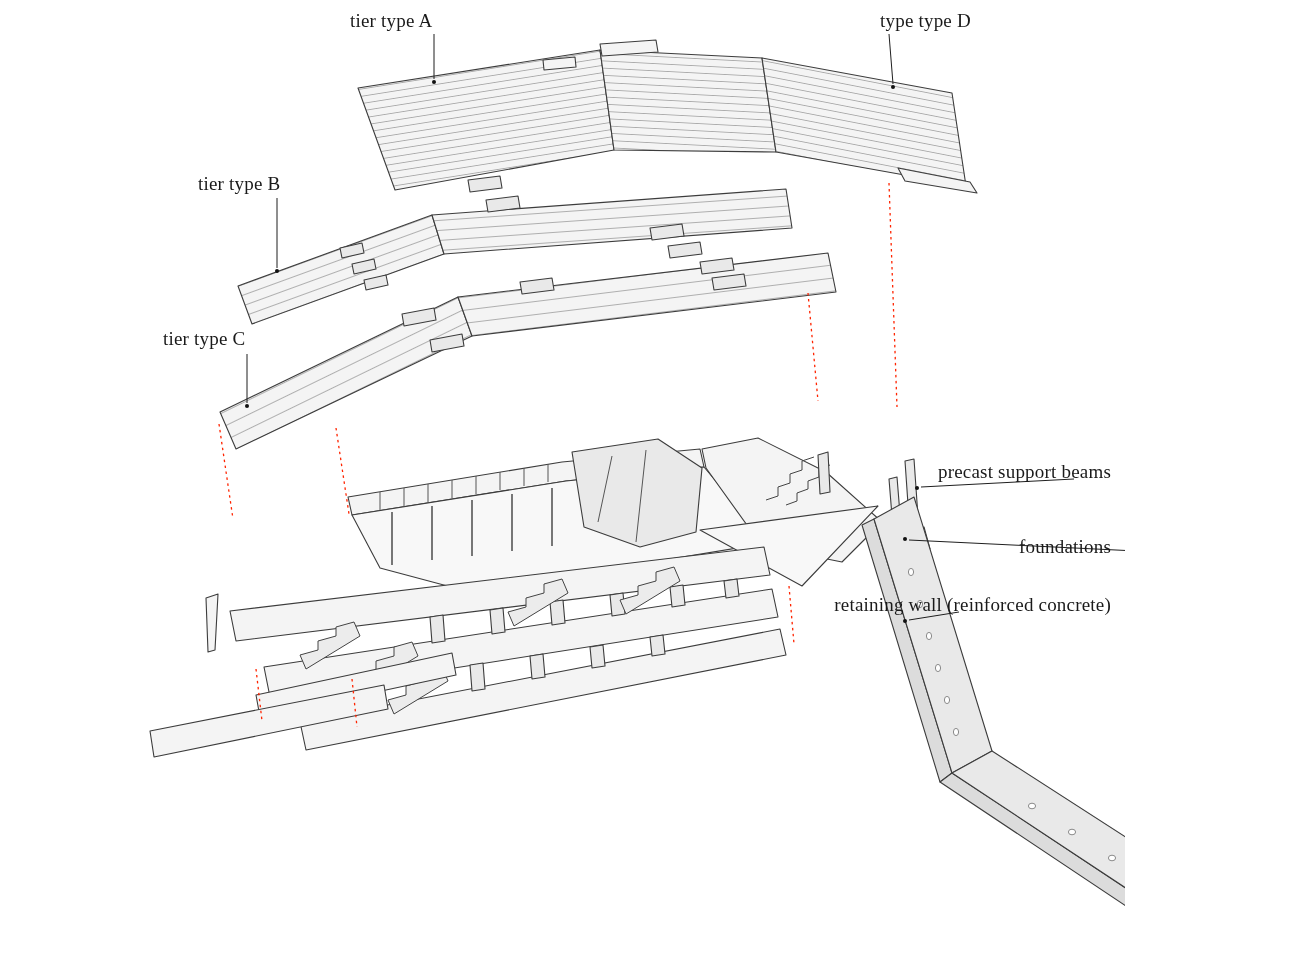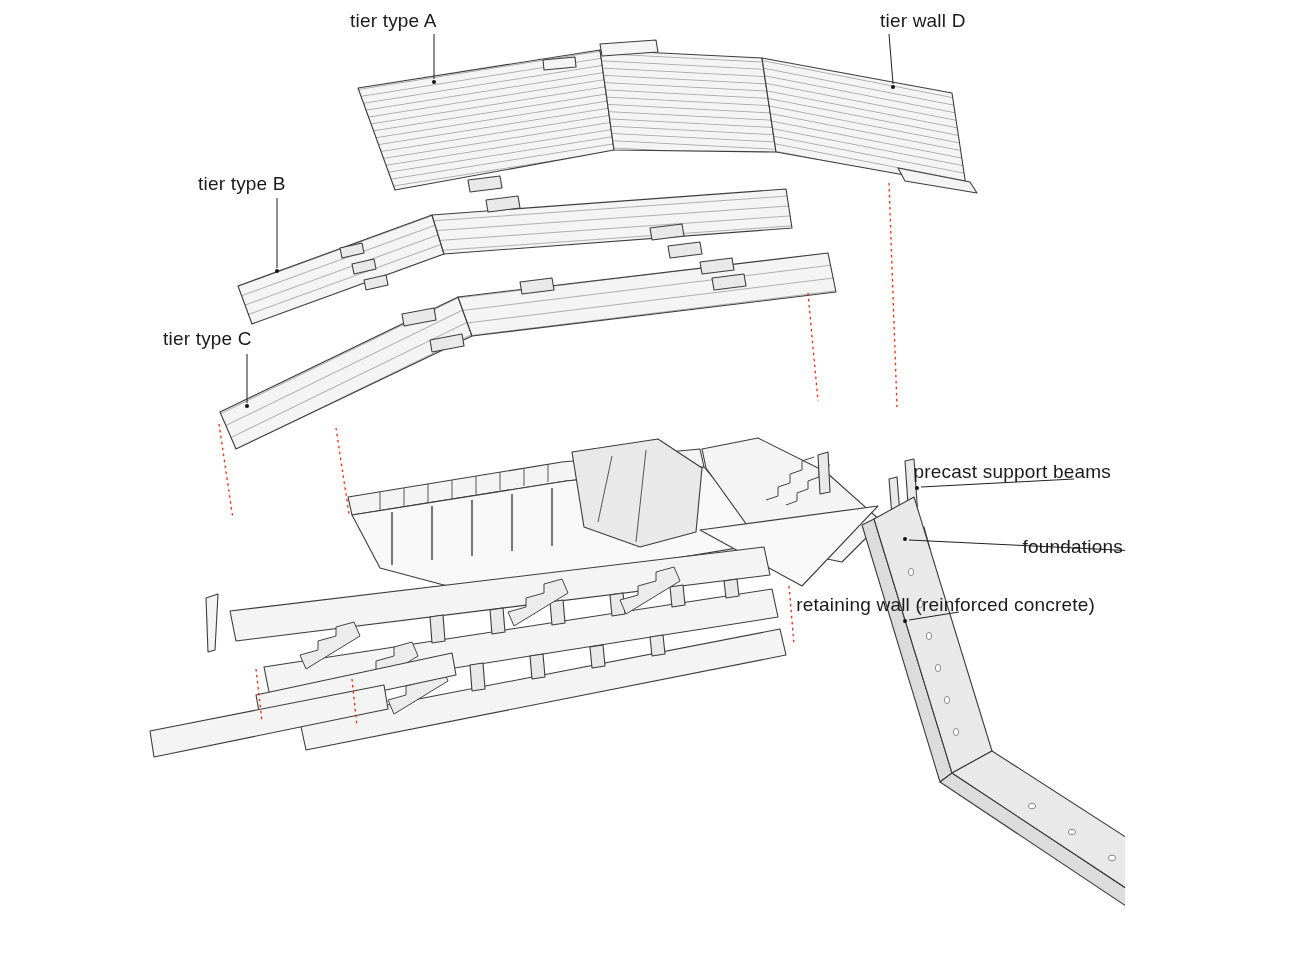--- a/index.html
+++ b/index.html
@@ -1,20 +1,20 @@
 <!DOCTYPE html>
 <html style="--background: #ffffff; --text: #1a1a1a; --line: #3c3c3c; --fill-light: #f4f4f4; --fill-mid: #e9e9e9; --fill-dark: #dcdcdc; --projection: #ff2400;"><head>
 <meta charset="utf-8">
 <style>
   html,body{margin:0;padding:0;background:#ffffff;}
   .canvas{
     position:relative;
     width:1125px;height:963px;
     background:var(--background,#ffffff);
-    font-family:Liberation Sans, sans-serif;
+    font-family:Liberation Serif, serif;
     overflow:hidden;
   }
   .canvas svg{position:absolute;left:0;top:0;}
   .label{
     position:absolute;
     font-size:19px;
     letter-spacing:.2px;
     color:var(--text,#1a1a1a);
     white-space:nowrap;
     line-height:1.1;
@@ -205,19 +205,19 @@
       <line class="leader" x1="1074" y1="479" x2="921" y2="487"></line>
       <circle class="dot" cx="917" cy="488" r="2"></circle>
       <line class="leader" x1="1178" y1="553" x2="909" y2="540"></line>
       <circle class="dot" cx="905" cy="539" r="2"></circle>
       <line class="leader" x1="959" y1="612" x2="909" y2="620"></line>
       <circle class="dot" cx="905" cy="621" r="2"></circle>
     </g>
   </svg>
 
   <div class="label" style="left:350px;top:11px;">tier type A</div>
-  <div class="label" style="left:880px;top:11px;">tier wall D</div>
+  <div class="label" style="left:880px;top:11px;">type type D</div>
   <div class="label" style="left:198px;top:174px;">tier type B</div>
   <div class="label" style="left:150px;top:329px;margin-left:13px;">tier type C</div>
   <div class="label right" style="right:14px;top:462px;">precast support beams</div>
-  <div class="label right" style="right:2px;top:537px;">foundations</div>
-  <div class="label right" style="right:30px;top:595px;text-align:right;">retaining wall (reinforced concrete)</div>
+  <div class="label right" style="right:14px;top:537px;">foundations</div>
+  <div class="label right" style="right:14px;top:595px;text-align:right;">retaining wall (reinforced concrete)</div>
 </div>
 
 </body></html>

